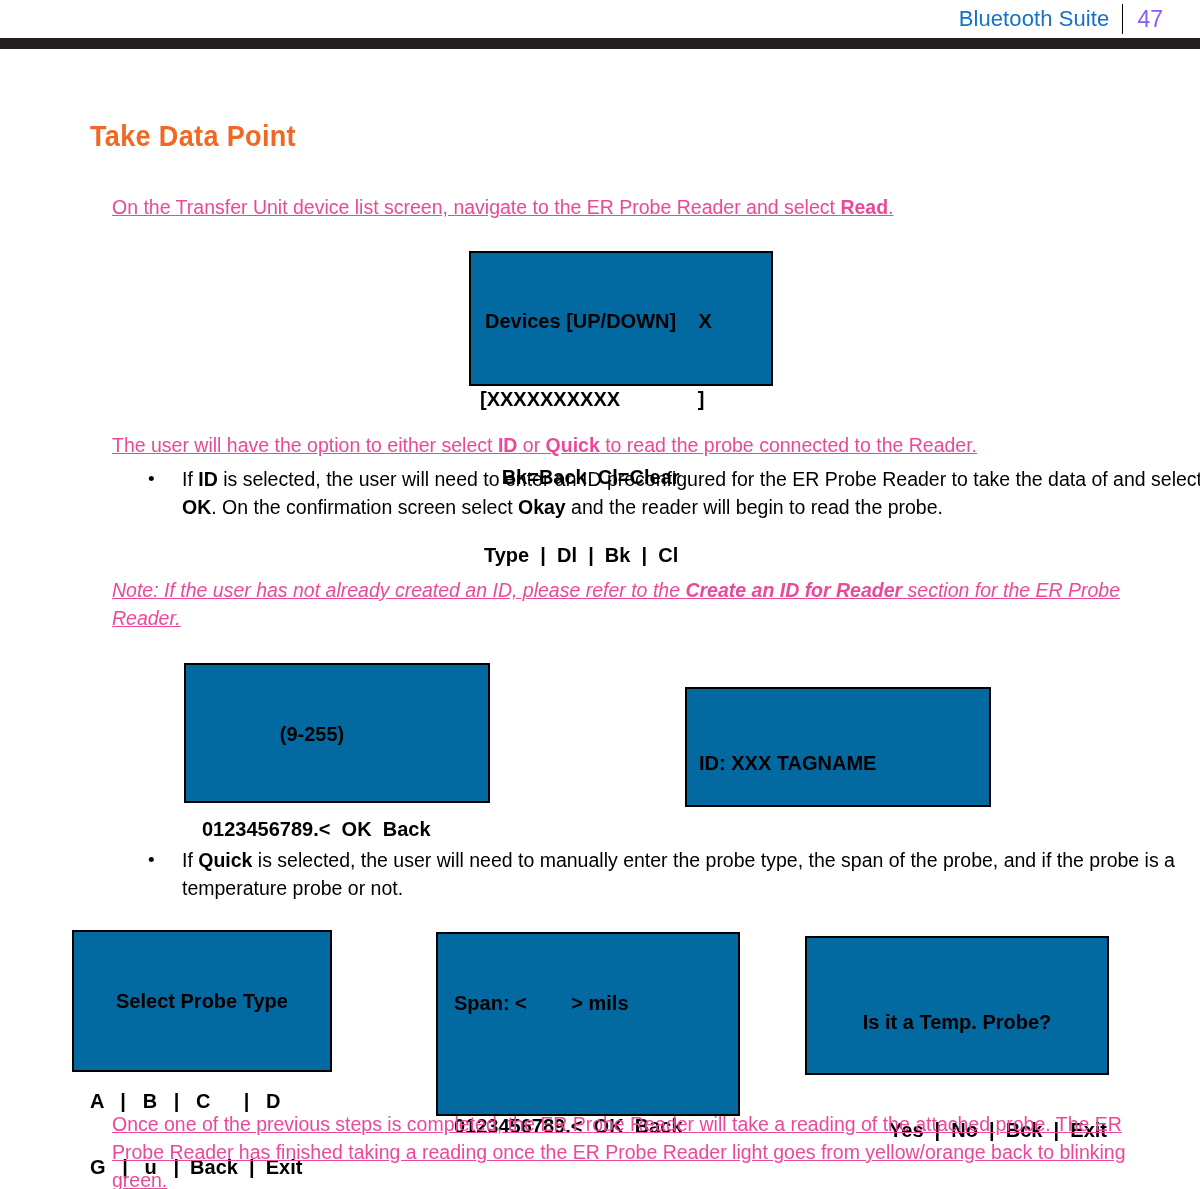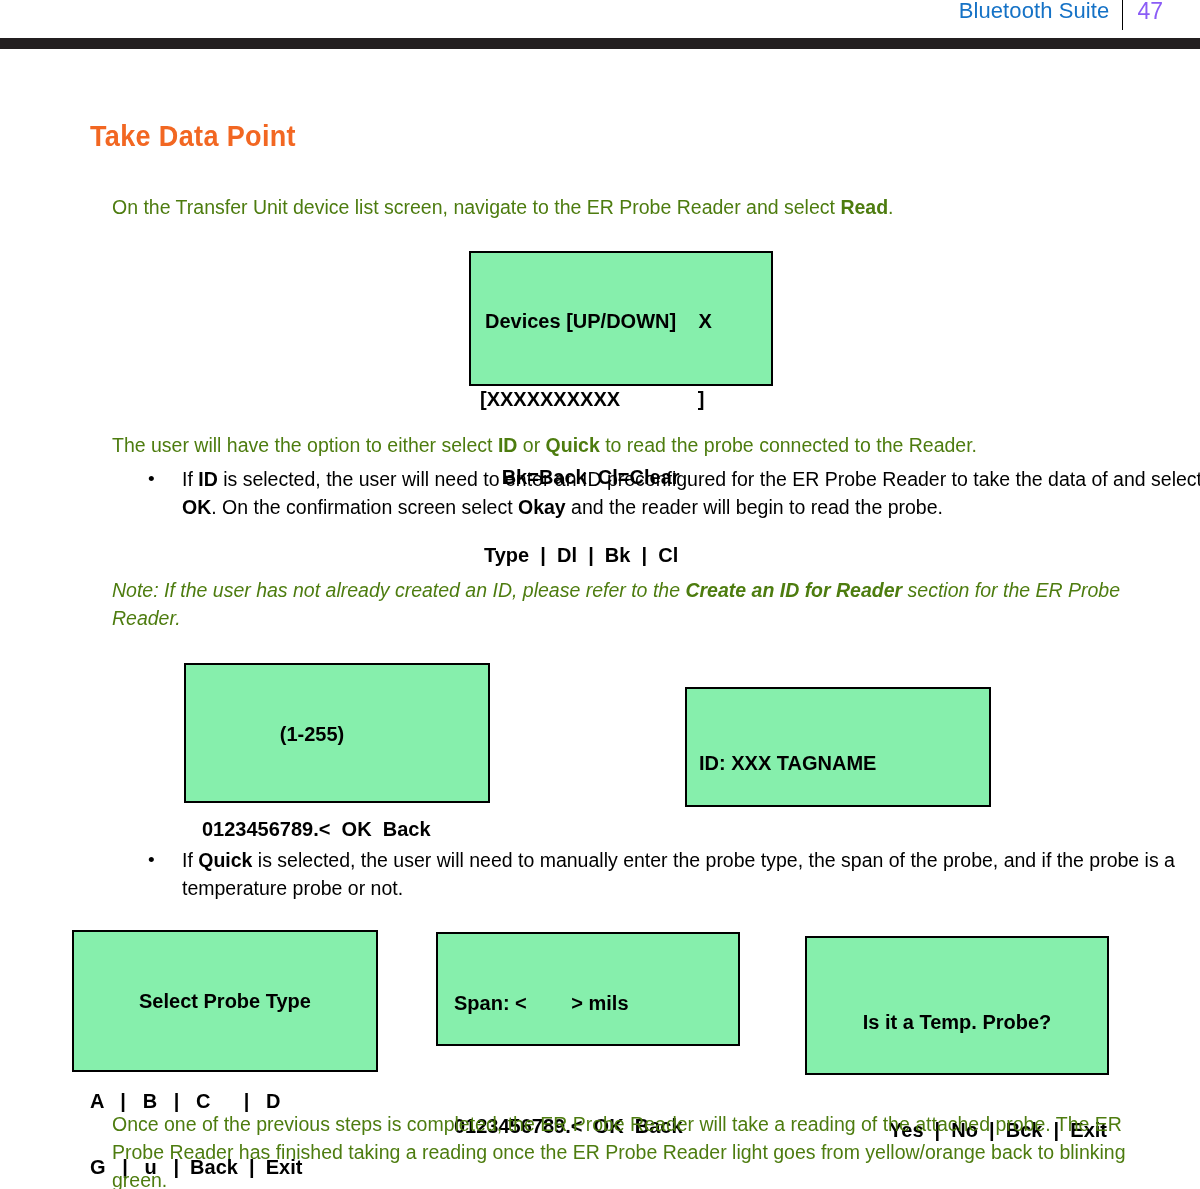--- a/index.html
+++ b/index.html
@@ -17,20 +17,21 @@
   }
 
   
   .page-header {
     position: absolute;
     top: 0;
     left: 0;
     width: 1200px;
     height: 38px;
     display: flex;
+    align-items: center;
     justify-content: flex-end;
   }
   .header-title {
     font-size: 22px;
     color: #1572c6;
     letter-spacing: 0.1px;
     padding-right: 13px;
     line-height: 1;
   }
   .header-divider {
@@ -67,21 +68,22 @@
     transform-origin: left center;
     letter-spacing: 0.4px;
     white-space: nowrap;
   }
 
   
   .body-text {
     position: absolute;
     font-size: 19.5px;
     line-height: 28px;
-    color: #4d7c0f;
+    color: #ec4899;
+    text-decoration: underline;
   }
   .p-intro   { top: 193px;  left: 112px; width: 1060px; }
   .p-option  { top: 431px;  left: 112px; width: 1060px; }
   .p-note    { top: 576px;  left: 112px; width: 1055px; font-style: italic; }
   .p-final   { top: 1110px; left: 112px; width: 1055px; }
 
   .bullet-item {
     position: absolute;
     font-size: 19.5px;
     line-height: 28px;
@@ -97,21 +99,21 @@
     font-size: 19px;
     line-height: 28px;
   }
 
   b { font-weight: bold; }
 
   
   .lcd-box {
     position: absolute;
     border: 2px solid #000000;
-    background: #86efac;
+    background: #0369a1;
     box-sizing: border-box;
     font-weight: bold;
     font-size: 20px;
     color: #000000;
     white-space: pre;
   }
   .lcd-line {
     white-space: pre;
     line-height: 1;
   }
@@ -150,34 +152,34 @@
     height: 120px;
     padding: 18px 0 0 0;
   }
   .box-confirm-id .l1 { padding-left: 12px; font-size: 20px; margin-bottom: 35px; }
   .box-confirm-id .l2 { padding-left: 16px; font-size: 20px; }
 
   
   .box-probe-type {
     left: 72px;
     top: 930px;
-    width: 306px;
+    width: 260px;
     height: 142px;
     padding: 13px 0 8px 0;
   }
   .box-probe-type .l1 { padding-left: 0; text-align: center; font-size: 20px; margin-bottom: 34px; }
   .box-probe-type .l2 { padding-left: 16px; font-size: 20px; }
   .box-probe-type .l3 { padding-left: 16px; font-size: 20px; }
 
   
   .box-span {
     left: 436px;
     top: 932px;
     width: 304px;
-    height: 114px;
+    height: 184px;
     padding: 13px 0 12px 0;
   }
   .box-span .l1 { padding-left: 16px; font-size: 20px; margin-bottom: 57px; }
   .box-span .l2 { padding-left: 16px; font-size: 20px; }
 
   
   .box-temp {
     left: 805px;
     top: 936px;
     width: 304px;
@@ -217,21 +219,21 @@
 <div class="bullet-item b-id">
   <span class="bullet-dot">•</span>
   <span>If </span><b>ID</b><span> is selected, the user will need to enter an ID preconfigured for the ER Probe Reader to take the data of and select </span><b>OK</b><span>. On the confirmation screen select </span><b>Okay</b><span> and the reader will begin to read the probe.</span>
 </div>
 
 <div class="body-text p-note">
   <span>Note: If the user has not already created an ID, please refer to the </span><b>Create an ID for Reader</b><span> section for the ER Probe Reader.</span>
 </div>
 
 <div class="lcd-box box-enter-id">
-  <div class="lcd-line l2">              (1-255)</div>
+  <div class="lcd-line l2">              (9-255)</div>
   <div class="lcd-line l3">0123456789.&lt;  OK  Back</div>
 </div>
 
 <div class="lcd-box box-confirm-id">
   <div class="lcd-line l1">ID: XXX TAGNAME</div>
 </div>
 
 <div class="bullet-item b-quick">
   <span class="bullet-dot">•</span>
   <span>If </span><b>Quick</b><span> is selected, the user will need to manually enter the probe type, the span of the probe, and if the probe is a temperature probe or not.</span>

